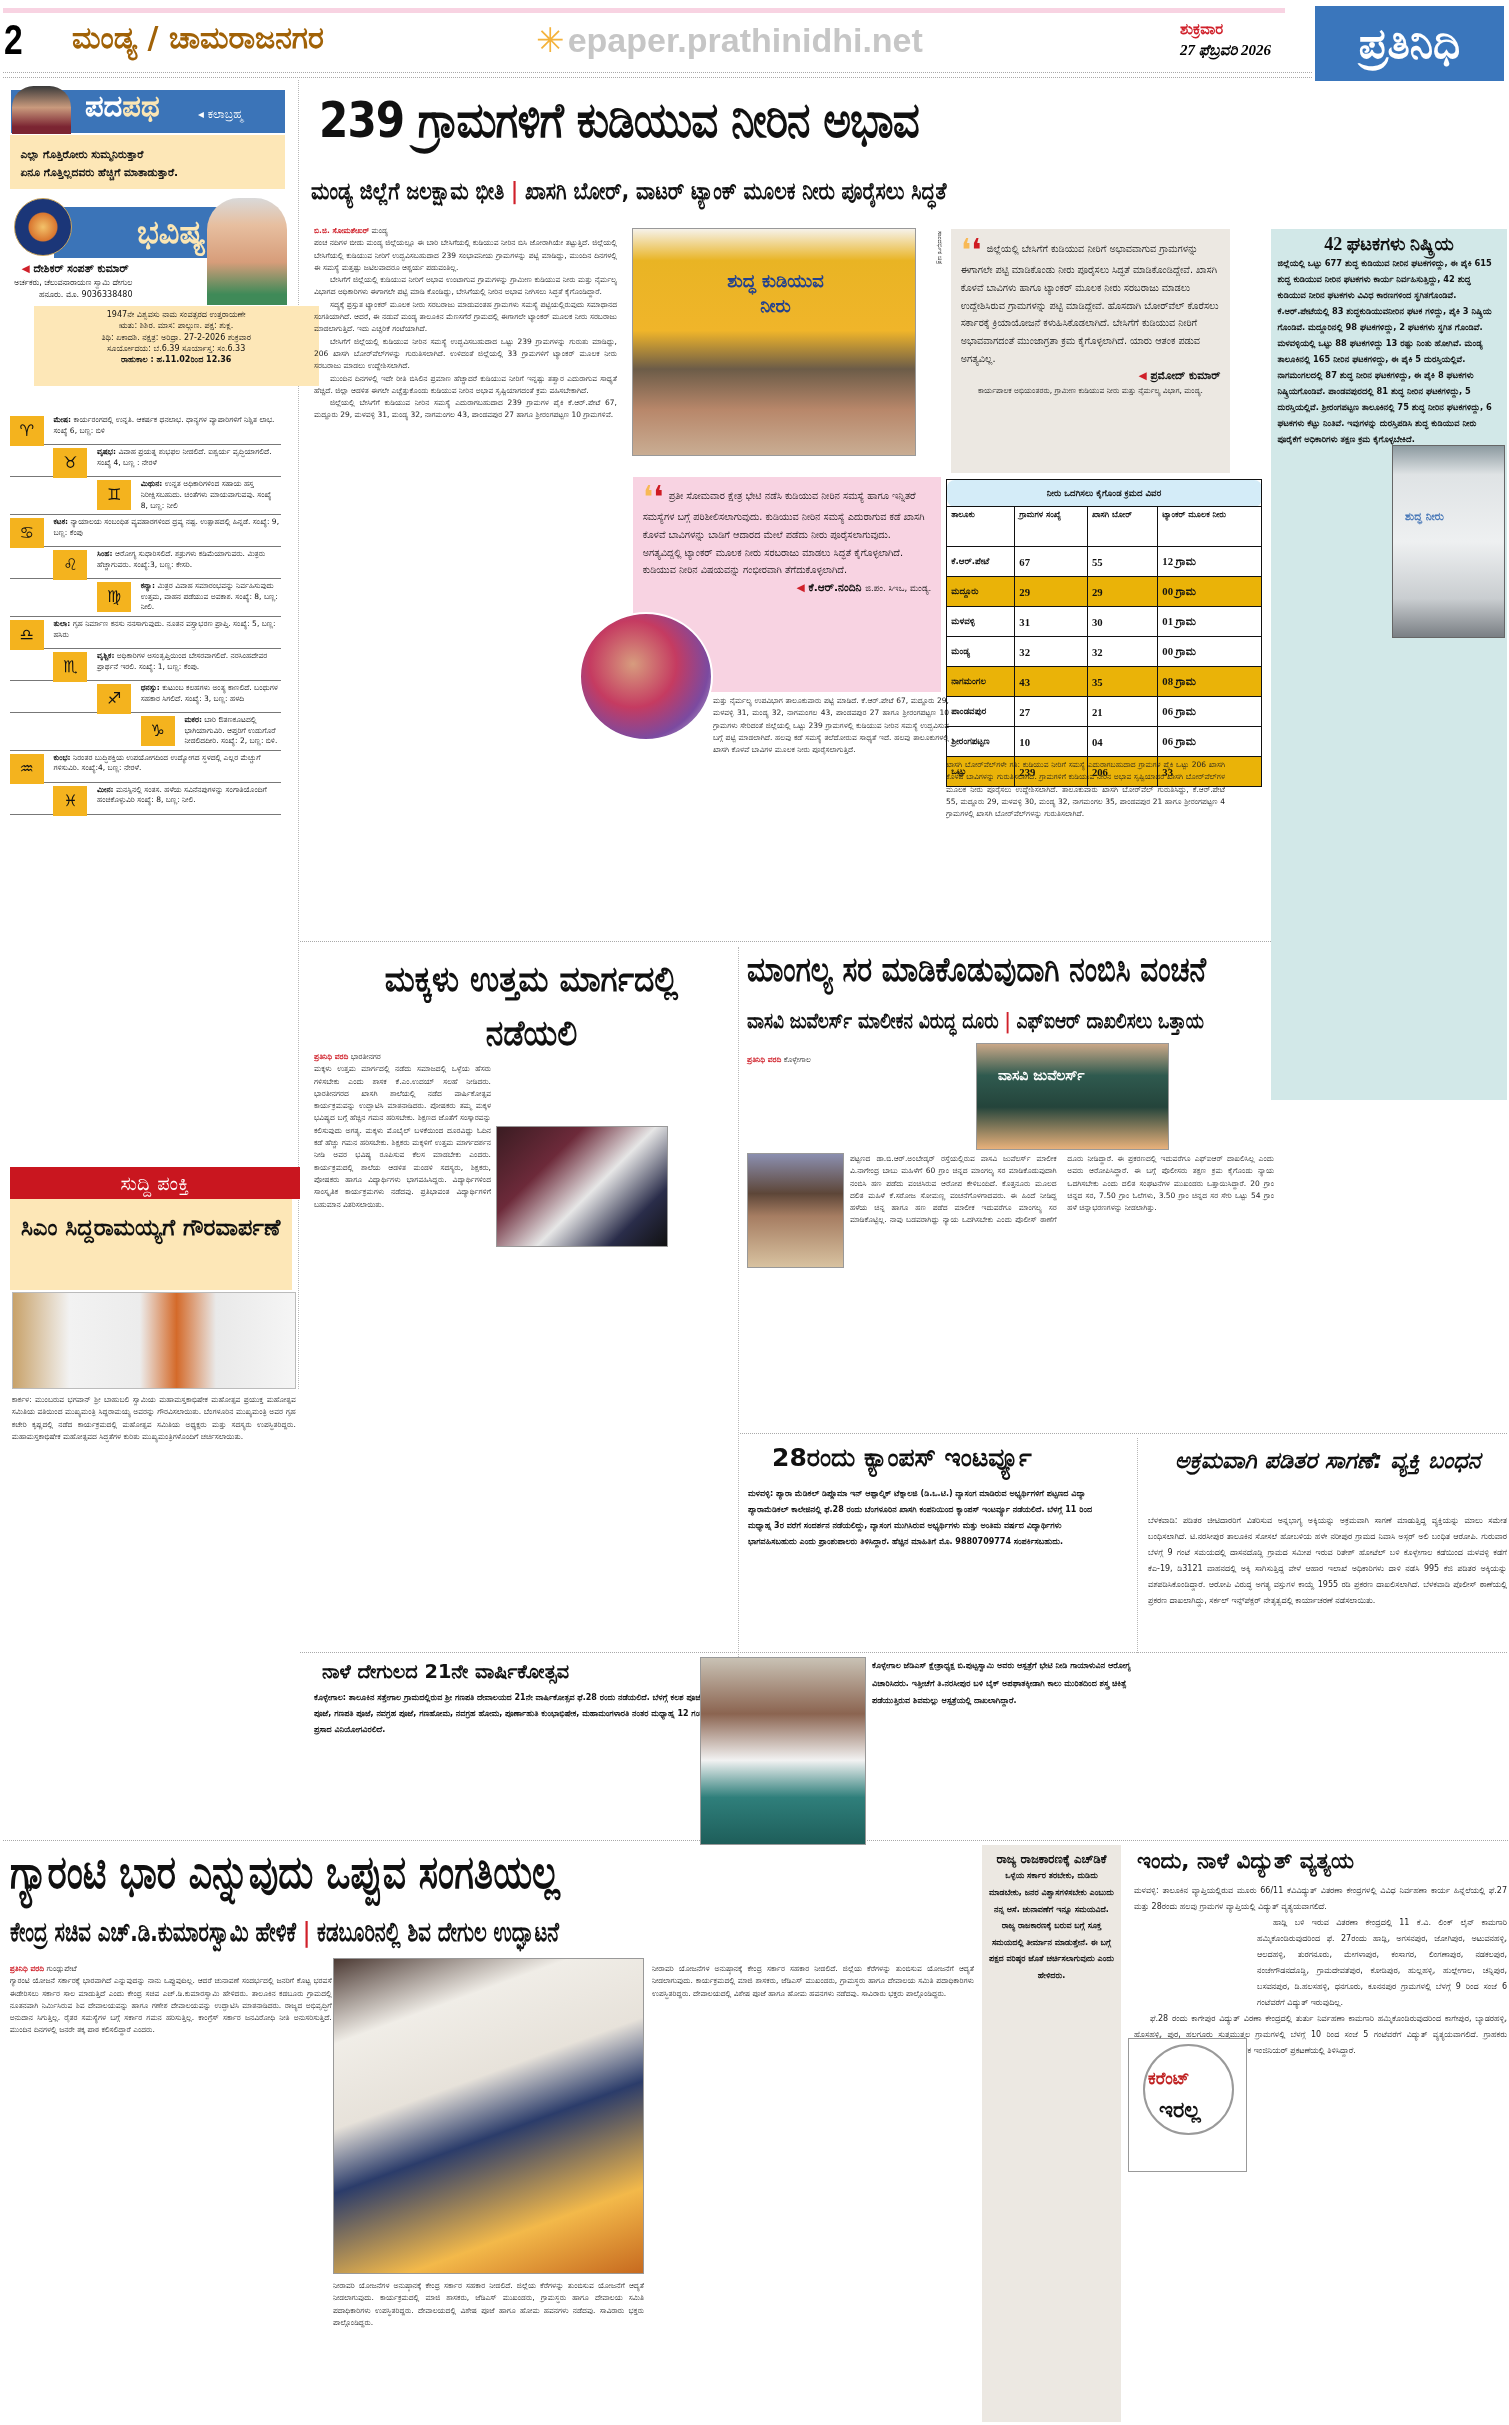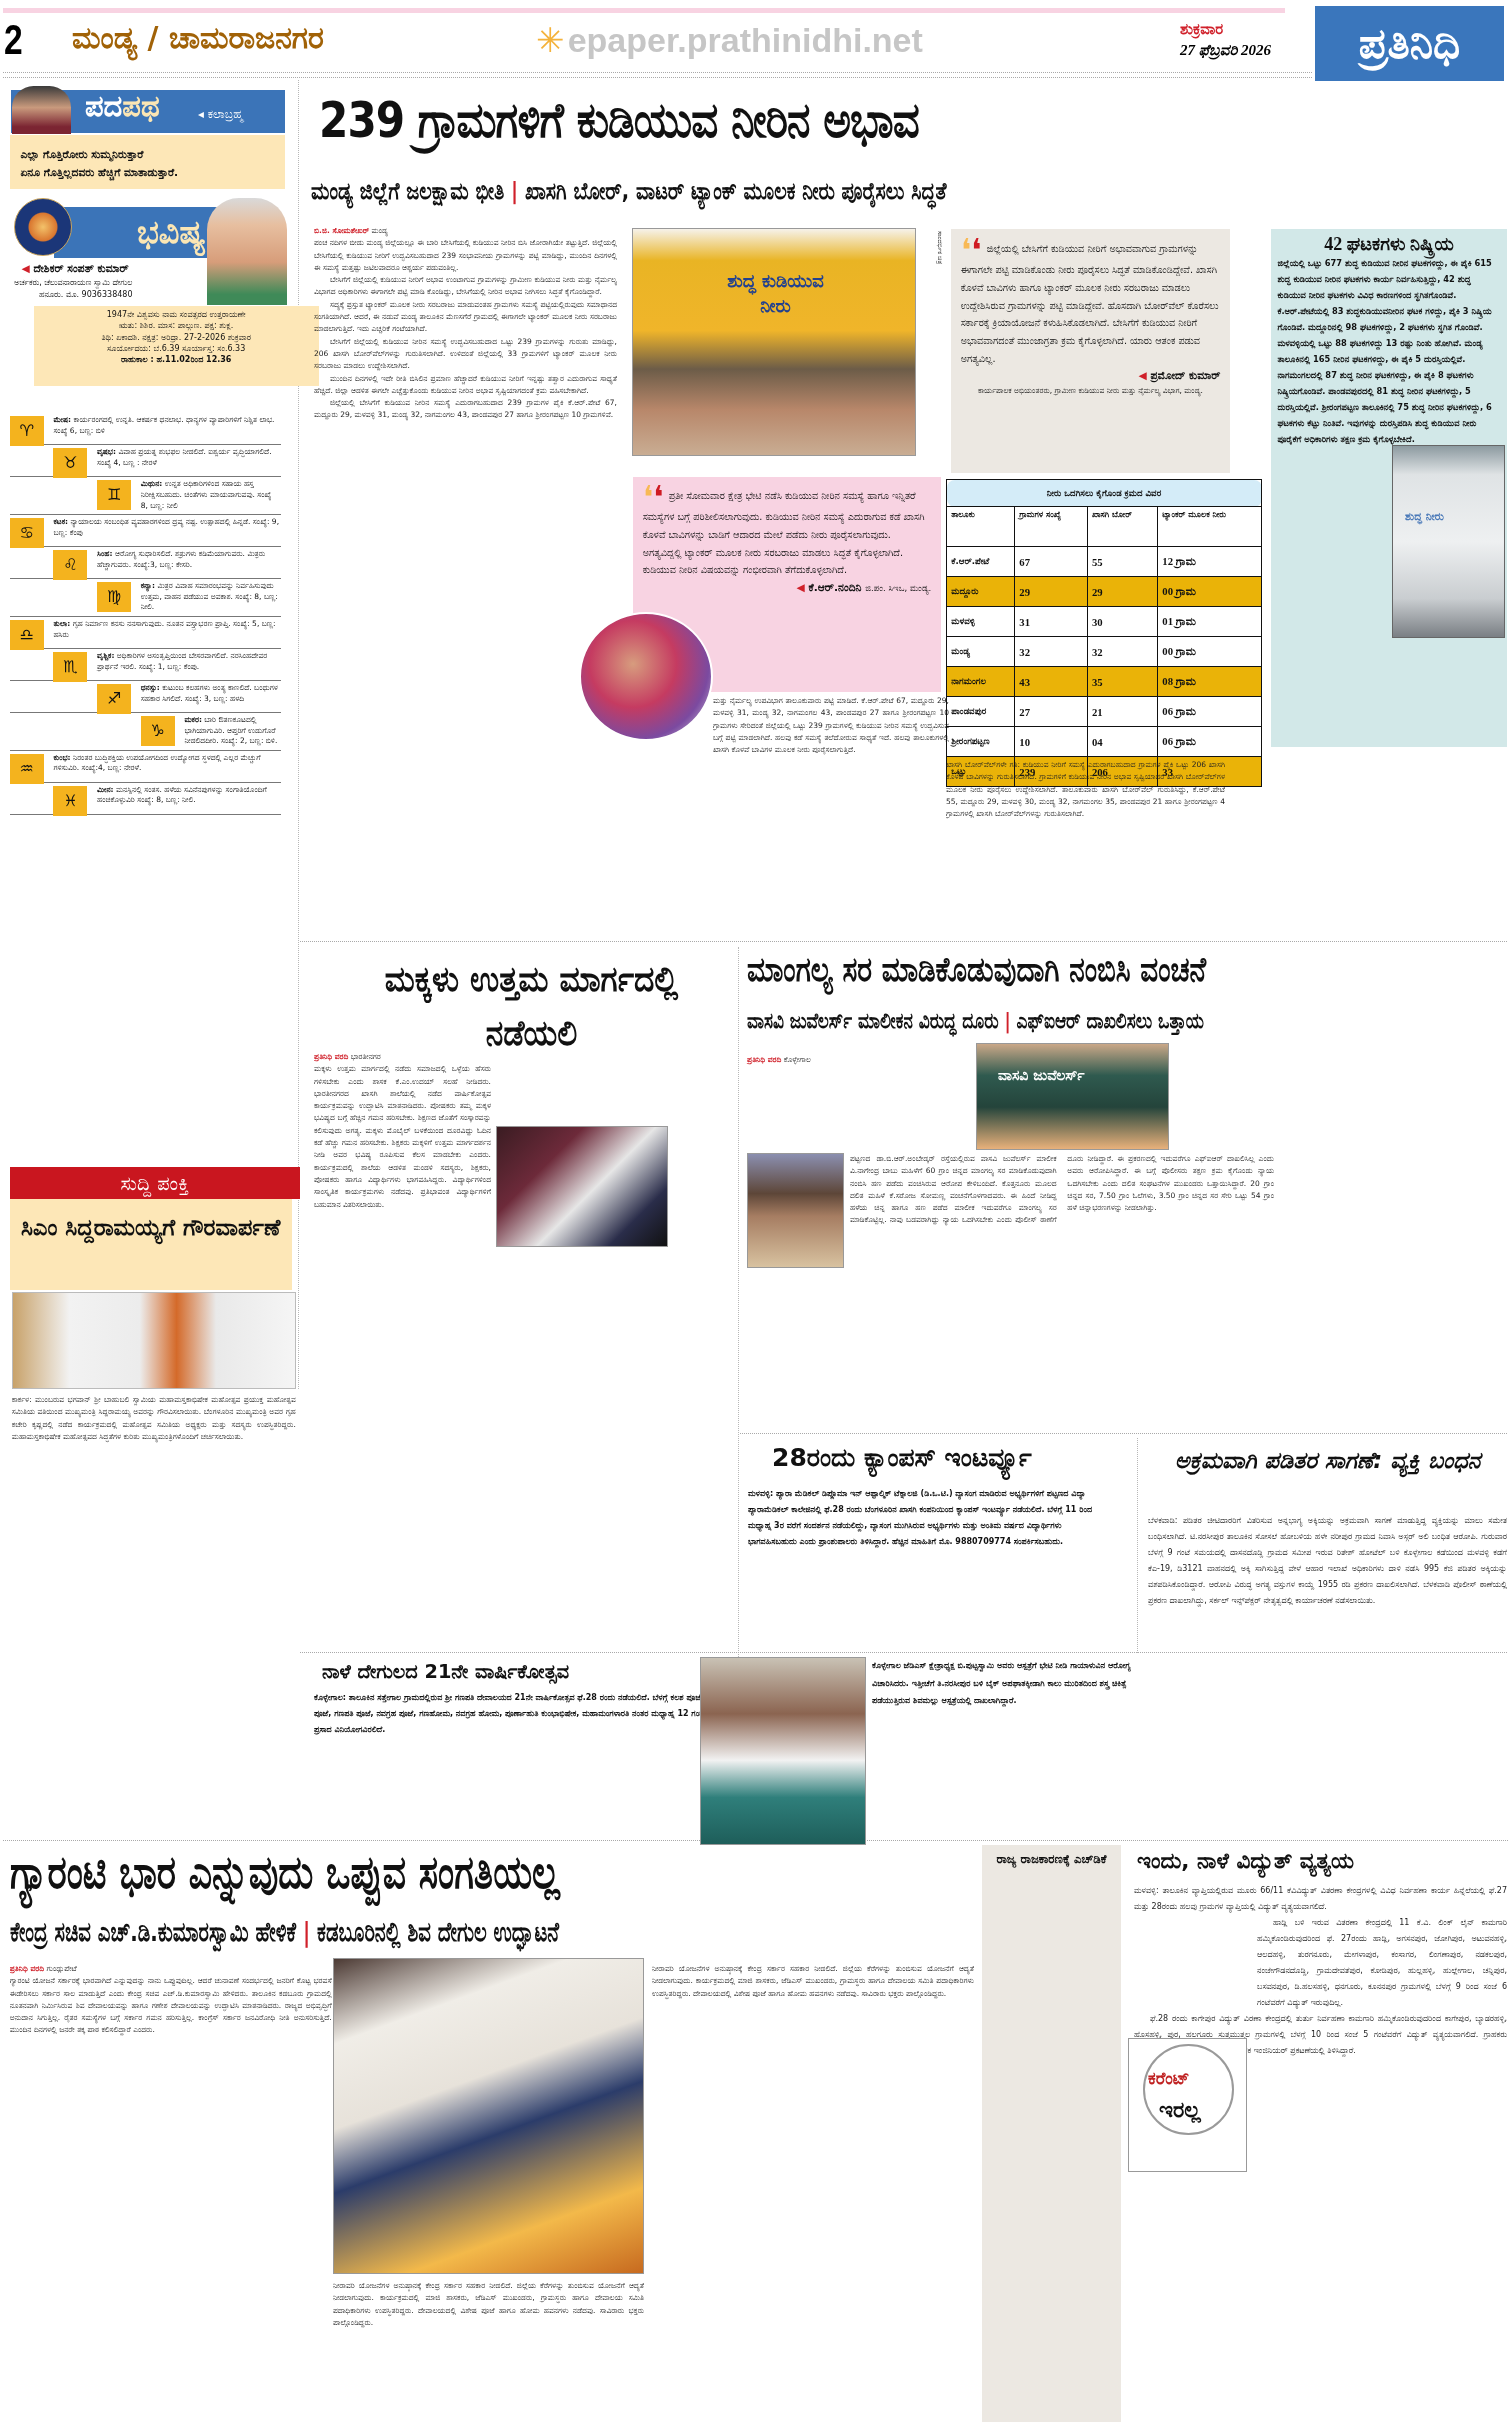--- a/index.html
+++ b/index.html
@@ -61,21 +61,21 @@
   .quote-box2 { left: 633px; top: 477px; width: 308px; height: 215px; background: #f8d3e2; padding: 9.7px 9.7px; font-size: 9.7px; line-height: 17.7px; }
   .circle-photo { left: 579px; top: 612px; width: 134px; height: 129px; border-radius: 50%; background: radial-gradient(circle at 40% 40%,#d79c7e 0%,#c53b61 40%,#7b4aa0 70%,#e9e9e9 100%); border: 2.1px solid #fff; }
   .text-under-quote { left: 713px; top: 695px; width: 236px; height: 247px; overflow: hidden; }
   .data-table { left: 946px; top: 479px; width: 316px; border-collapse: collapse; font-size: 9px; }
   .data-table td, .data-table th { border: 1.1px solid #111; padding: 2.7px 4.3px; text-align: left; height: 30px; font-family: "Liberation Serif", serif; font-weight: bold; font-size: 10.7px; }
   .data-table th { font-family: "DejaVu Sans", sans-serif; font-weight: bold; font-size: 8px; height: 40px; vertical-align: top; }
   .data-table .cap { background: #d4ecf8; text-align: center; font-family: "DejaVu Sans", sans-serif; font-size: 9.7px; height: 27px; font-weight: normal; border-radius: 8px; }
   .data-table tr.hl td { background: #eab308; }
   .data-table td:first-child { font-family: "DejaVu Sans", sans-serif; font-weight: bold; font-size: 8.6px; }
   .table-below { left: 946px; top: 759px; width: 279px; height: 182px; overflow: hidden; }
-  .side-box { left: 1271px; top: 229px; width: 236px; height: 518px; background: #d2e8e8; padding: 5.4px 6.4px; }
+  .side-box { left: 1271px; top: 229px; width: 236px; height: 871px; background: #d2e8e8; padding: 5.4px 6.4px; }
   .side-title { font-family: "Liberation Serif", serif; font-weight: bold; font-size: 18px; text-align: center; }
   .side-text { font-family: "DejaVu Sans", sans-serif; font-weight: bold; font-size: 8.3px; line-height: 16px; }
   .rop-photo { left: 1392px; top: 445px; width: 113px; height: 193px; background: linear-gradient(180deg,#8c9aa0 0%,#dfe3e5 15%,#eef0f1 50%,#c9cdd0 80%,#7a7f84 100%); border: 1.1px solid #666; }
   .rop-label { left: 1405px; top: 510px; font-size: 10.7px; font-weight: bold; color: #4a79b8; }
 
   
   .h2-left { left: 325px; top: 952px; width: 413px; font-size: 35px; font-weight: bold; text-align: center; line-height: 54px; transform: scaleX(0.9); }
   .h2-right { left: 747px; top: 949px; font-size: 34px; font-weight: bold; white-space: nowrap; transform: scaleX(0.82); transform-origin: left; }
   .deck2 { left: 747px; top: 1008px; font-size: 21.5px; font-weight: bold; white-space: nowrap; transform: scaleX(0.79); transform-origin: left; }
   .deck2 .bar { color: #d0202a; }
@@ -305,20 +305,21 @@
 <div class="abs bottom-left body-text">
   <div><span class="byline-red">ಪ್ರತಿನಿಧಿ ವರದಿ</span> <span>ಗುಂಡ್ಲುಪೇಟೆ</span></div>
   <div>ಗ್ಯಾರಂಟಿ ಯೋಜನೆ ಸರ್ಕಾರಕ್ಕೆ ಭಾರವಾಗಿದೆ ಎನ್ನುವುದನ್ನು ನಾನು ಒಪ್ಪುವುದಿಲ್ಲ. ಆದರೆ ಚುನಾವಣೆ ಸಂದರ್ಭದಲ್ಲಿ ಜನರಿಗೆ ಕೊಟ್ಟ ಭರವಸೆ ಈಡೇರಿಸಲು ಸರ್ಕಾರ ಸಾಲ ಮಾಡುತ್ತಿದೆ ಎಂದು ಕೇಂದ್ರ ಸಚಿವ ಎಚ್.ಡಿ.ಕುಮಾರಸ್ವಾಮಿ ಹೇಳಿದರು. ತಾಲೂಕಿನ ಕಡಬೂರು ಗ್ರಾಮದಲ್ಲಿ ನೂತನವಾಗಿ ನಿರ್ಮಿಸಿರುವ ಶಿವ ದೇವಾಲಯವನ್ನು ಹಾಗೂ ಗಣೇಶ ದೇವಾಲಯವನ್ನು ಉದ್ಘಾಟಿಸಿ ಮಾತನಾಡಿದರು. ರಾಜ್ಯದ ಅಭಿವೃದ್ಧಿಗೆ ಅನುದಾನ ಸಿಗುತ್ತಿಲ್ಲ. ರೈತರ ಸಮಸ್ಯೆಗಳ ಬಗ್ಗೆ ಸರ್ಕಾರ ಗಮನ ಹರಿಸುತ್ತಿಲ್ಲ. ಕಾಂಗ್ರೆಸ್ ಸರ್ಕಾರ ಜನವಿರೋಧಿ ನೀತಿ ಅನುಸರಿಸುತ್ತಿದೆ. ಮುಂದಿನ ದಿನಗಳಲ್ಲಿ ಜನರೇ ತಕ್ಕ ಪಾಠ ಕಲಿಸಲಿದ್ದಾರೆ ಎಂದರು.</div>
 </div>
 <div class="abs ribbon-photo"></div>
 <div class="abs body-text" style="left:333px;top:2280px;width:311px;height:139px;overflow:hidden;">ನೀರಾವರಿ ಯೋಜನೆಗಳ ಅನುಷ್ಠಾನಕ್ಕೆ ಕೇಂದ್ರ ಸರ್ಕಾರ ಸಹಕಾರ ನೀಡಲಿದೆ. ಜಿಲ್ಲೆಯ ಕೆರೆಗಳನ್ನು ತುಂಬಿಸುವ ಯೋಜನೆಗೆ ಆದ್ಯತೆ ನೀಡಲಾಗುವುದು. ಕಾರ್ಯಕ್ರಮದಲ್ಲಿ ಮಾಜಿ ಶಾಸಕರು, ಜೆಡಿಎಸ್ ಮುಖಂಡರು, ಗ್ರಾಮಸ್ಥರು ಹಾಗೂ ದೇವಾಲಯ ಸಮಿತಿ ಪದಾಧಿಕಾರಿಗಳು ಉಪಸ್ಥಿತರಿದ್ದರು. ದೇವಾಲಯದಲ್ಲಿ ವಿಶೇಷ ಪೂಜೆ ಹಾಗೂ ಹೋಮ ಹವನಗಳು ನಡೆದವು. ಸಾವಿರಾರು ಭಕ್ತರು ಪಾಲ್ಗೊಂಡಿದ್ದರು.</div>
 <div class="abs bottom-mid body-text">ನೀರಾವರಿ ಯೋಜನೆಗಳ ಅನುಷ್ಠಾನಕ್ಕೆ ಕೇಂದ್ರ ಸರ್ಕಾರ ಸಹಕಾರ ನೀಡಲಿದೆ. ಜಿಲ್ಲೆಯ ಕೆರೆಗಳನ್ನು ತುಂಬಿಸುವ ಯೋಜನೆಗೆ ಆದ್ಯತೆ ನೀಡಲಾಗುವುದು. ಕಾರ್ಯಕ್ರಮದಲ್ಲಿ ಮಾಜಿ ಶಾಸಕರು, ಜೆಡಿಎಸ್ ಮುಖಂಡರು, ಗ್ರಾಮಸ್ಥರು ಹಾಗೂ ದೇವಾಲಯ ಸಮಿತಿ ಪದಾಧಿಕಾರಿಗಳು ಉಪಸ್ಥಿತರಿದ್ದರು. ದೇವಾಲಯದಲ್ಲಿ ವಿಶೇಷ ಪೂಜೆ ಹಾಗೂ ಹೋಮ ಹವನಗಳು ನಡೆದವು. ಸಾವಿರಾರು ಭಕ್ತರು ಪಾಲ್ಗೊಂಡಿದ್ದರು.</div>
 
 <div class="abs politics-box">
   <div class="politics-h">ರಾಜ್ಯ ರಾಜಕಾರಣಕ್ಕೆ ಎಚ್‌ಡಿಕೆ</div>
+  <div class="politics-t">ಒಳ್ಳೆಯ ಸರ್ಕಾರ ತರಬೇಕು, ದುಡಿದು ಮಾಡಬೇಕು, ಜನರ ವಿಶ್ವಾಸಗಳಿಸಬೇಕು ಎಂಬುದು ನನ್ನ ಆಸೆ. ಚುನಾವಣೆಗೆ ಇನ್ನೂ ಸಮಯವಿದೆ. ರಾಜ್ಯ ರಾಜಕಾರಣಕ್ಕೆ ಬರುವ ಬಗ್ಗೆ ಸೂಕ್ತ ಸಮಯದಲ್ಲಿ ತೀರ್ಮಾನ ಮಾಡುತ್ತೇನೆ. ಈ ಬಗ್ಗೆ ಪಕ್ಷದ ವರಿಷ್ಠರ ಜೊತೆ ಚರ್ಚಿಸಲಾಗುವುದು ಎಂದು ಹೇಳಿದರು.</div>
 </div>
 
 <div class="abs power-h">ಇಂದು, ನಾಳೆ ವಿದ್ಯುತ್ ವ್ಯತ್ಯಯ</div>
 <div class="abs power-text body-text" style="font-size:8px;line-height:16px;">
   <p>ಮಳವಳ್ಳಿ: ತಾಲೂಕಿನ ವ್ಯಾಪ್ತಿಯಲ್ಲಿರುವ ಮೂರು 66/11 ಕೆವಿವಿದ್ಯುತ್ ವಿತರಣಾ ಕೇಂದ್ರಗಳಲ್ಲಿ ವಿವಿಧ ನಿರ್ವಹಣಾ ಕಾರ್ಯ ಹಿನ್ನೆಲೆಯಲ್ಲಿ ಫೆ.27 ಮತ್ತು 28ರಂದು ಹಲವು ಗ್ರಾಮಗಳ ವ್ಯಾಪ್ತಿಯಲ್ಲಿ ವಿದ್ಯುತ್ ವ್ಯತ್ಯಯವಾಗಲಿದೆ.</p>
   <p style="text-indent:16px;padding-left:123px;">ಹಾಡ್ಲಿ ಬಳಿ ಇರುವ ವಿತರಣಾ ಕೇಂದ್ರದಲ್ಲಿ 11 ಕೆ.ವಿ. ಲಿಂಕ್ ಲೈನ್ ಕಾಮಗಾರಿ ಹಮ್ಮಿಕೊಂಡಿರುವುದರಿಂದ ಫೆ. 27ರಂದು ಹಾಡ್ಲಿ, ಅಗಸನಪುರ, ಜೋಗಿಪುರ, ಅಟುವನಹಳ್ಳಿ, ಆಲದಹಳ್ಳಿ, ತುರಗನೂರು, ಮೇಗಳಾಪುರ, ಕಂಸಾಗರ, ಲಿಂಗಣಾಪುರ, ನಡಕಲಪುರ, ನಂಜೇಗೌಡನದೊಡ್ಡಿ, ಗ್ರಾಮದೇವತೆಪುರ, ಕೋಡಿಪುರ, ಹುಲ್ಲಹಳ್ಳಿ, ಹುಲ್ಲೇಗಾಲ, ಚನ್ನಿಪುರ, ಬಸವನಪುರ, ಡಿ.ಹಲಸಹಳ್ಳಿ, ಧನಗೂರು, ಕೂನನಪುರ ಗ್ರಾಮಗಳಲ್ಲಿ ಬೆಳಗ್ಗೆ 9 ರಿಂದ ಸಂಜೆ 6 ಗಂಟೆವರೆಗೆ ವಿದ್ಯುತ್ ಇರುವುದಿಲ್ಲ.</p>
   <p style="text-indent:16px">ಫೆ.28 ರಂದು ಕಾಗೇಪುರ ವಿದ್ಯುತ್ ವಿರಣಾ ಕೇಂದ್ರದಲ್ಲಿ ತುರ್ತು ನಿರ್ವಹಣಾ ಕಾಮಗಾರಿ ಹಮ್ಮಿಕೊಂಡಿರುವುದರಿಂದ ಕಾಗೇಪುರ, ಬ್ಯಾಡರಹಳ್ಳಿ, ಹೊಸಹಳ್ಳಿ, ಪುರ, ಹಲಗೂರು ಸುತ್ತಮುತ್ತಲ ಗ್ರಾಮಗಳಲ್ಲಿ ಬೆಳಗ್ಗೆ 10 ರಿಂದ ಸಂಜೆ 5 ಗಂಟೆವರೆಗೆ ವಿದ್ಯುತ್ ವ್ಯತ್ಯಯವಾಗಲಿದೆ. ಗ್ರಾಹಕರು ಸಹಕರಿಸಬೇಕು ಎಂದು ಸೆಸ್ಕ್ ಕಾರ್ಯನಿರ್ವಾಹಕ ಇಂಜಿನಿಯರ್ ಪ್ರಕಟಣೆಯಲ್ಲಿ ತಿಳಿಸಿದ್ದಾರೆ.</p>
 </div>
 <div class="abs bulb-box"></div>
 <div class="abs bulb"></div>

